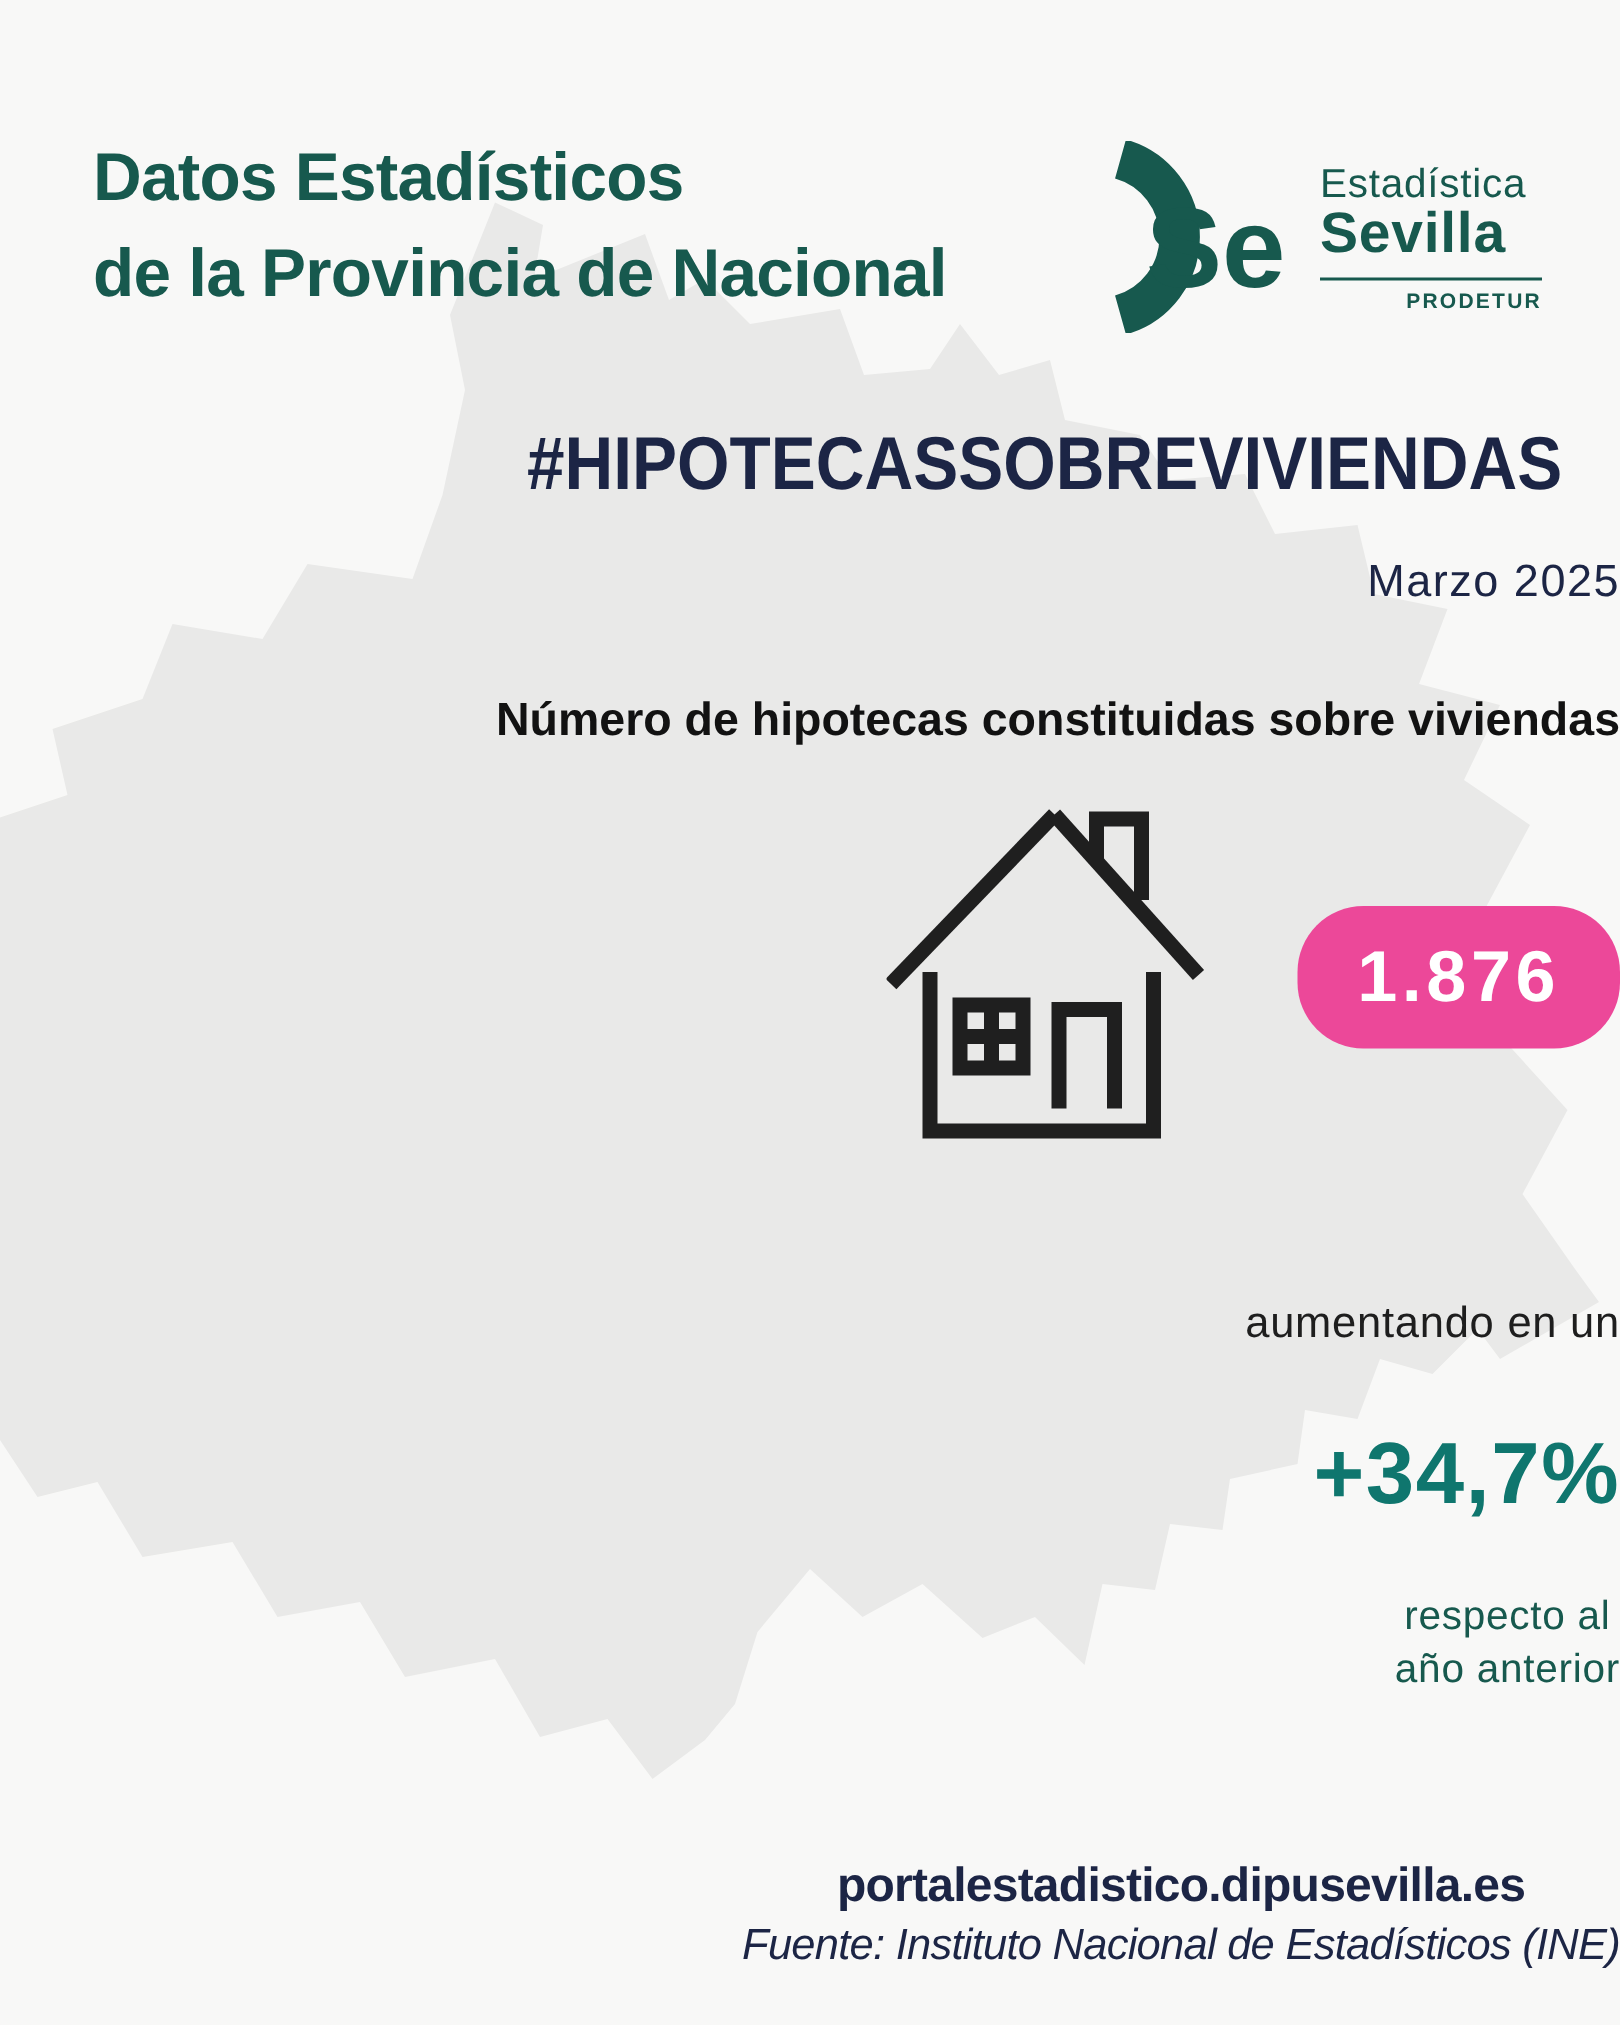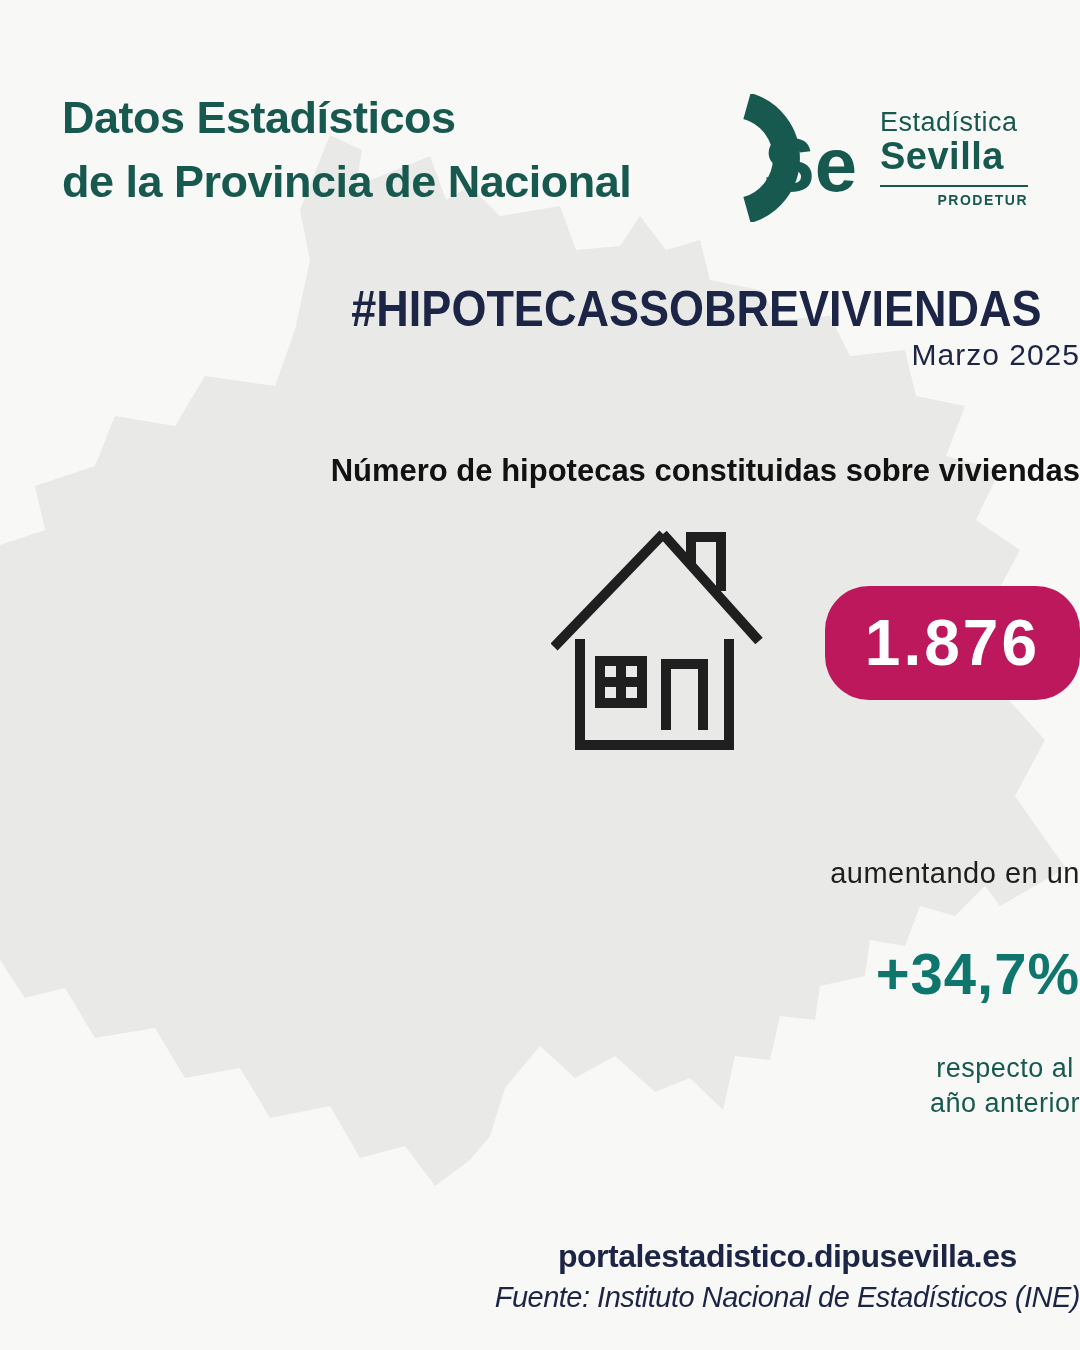--- a/index.html
+++ b/index.html
@@ -30,31 +30,31 @@
   .logo-text{display:flex;flex-direction:column;min-width:148px;}
   .logo-org-light{color:#17594e;font-size:27px;font-weight:400;letter-spacing:0.5px;line-height:1.05;}
   .logo-org-bold{color:#17594e;font-size:38px;font-weight:bold;letter-spacing:0.5px;line-height:1.1;}
   .logo-rule{border:none;border-top:2px solid #17594e;margin:7px 0 5px 0;width:100%;}
   .logo-sub{color:#17594e;font-size:14px;font-weight:bold;letter-spacing:1.5px;text-align:right;}
   
   .hashtag{
     margin-top:58px;color:#1c2545;font-size:50px;font-weight:bold;
     letter-spacing:0;white-space:nowrap;transform:scaleX(0.9);transform-origin:center;
   }
-  .period{color:#1c2545;font-size:30px;letter-spacing:1px;}
+  .period{margin-top:33px;color:#1c2545;font-size:30px;letter-spacing:1px;}
   
   .metric-heading{
-    margin-top:80px;color:#121212;font-size:31px;font-weight:bold;
+    margin-top:56px;color:#121212;font-size:31px;font-weight:bold;
     text-align:center;line-height:1.25;max-width:790px;
   }
   .metric-row{margin-top:36px;display:flex;align-items:center;gap:48px;}
   .house-icon svg{display:block;}
   .value-badge{
-    background:#be185d;color:#ffffff;border-radius:44px;
-    padding:20px 40px;font-size:64px;font-weight:bold;letter-spacing:3px;
+    background:#ec4899;color:#ffffff;border-radius:44px;
+    padding:20px 40px;font-size:48px;font-weight:bold;letter-spacing:3px;
   }
   .change-intro{margin-top:98px;color:#1e1e1e;font-size:29px;letter-spacing:0.5px;}
   .change-value{margin-top:50px;color:#0f766e;font-size:58px;font-weight:bold;letter-spacing:1px;}
   .change-context{
     margin-top:44px;color:#17594e;font-size:27px;text-align:center;
     line-height:1.3;letter-spacing:0.5px;
   }
   
   .footer{margin-top:auto;padding-bottom:36px;text-align:center;}
   .website{color:#1c2545;font-size:32px;font-weight:bold;letter-spacing:-0.5px;}

